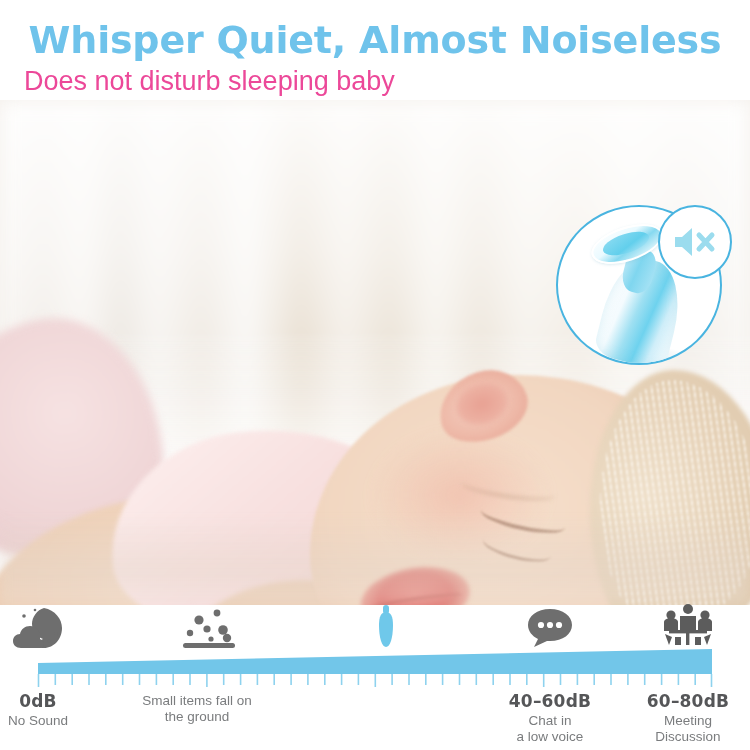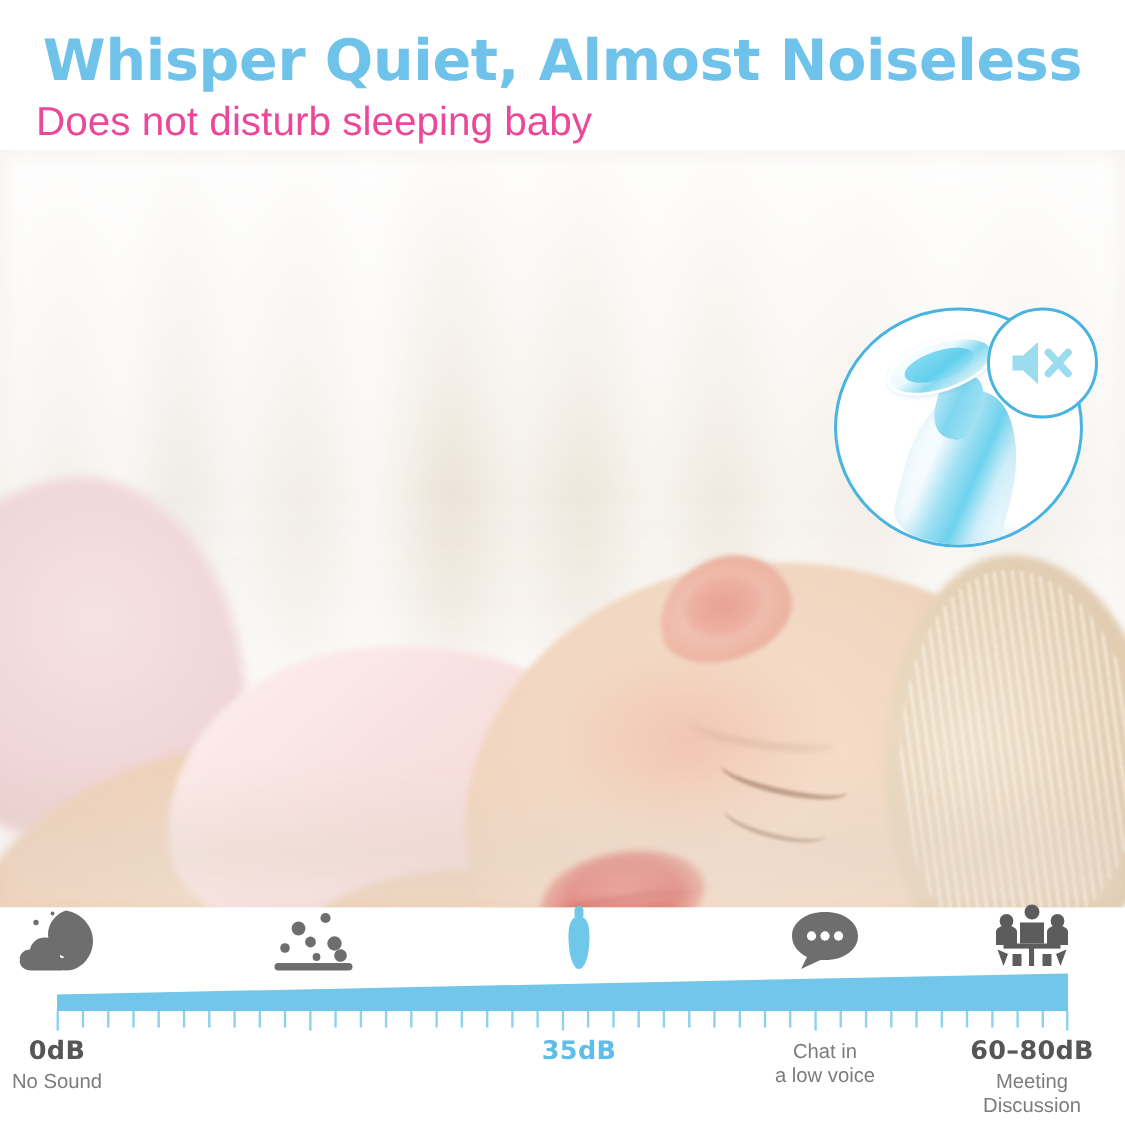--- a/index.html
+++ b/index.html
@@ -446,27 +446,28 @@
     </div>
 
     <div class="labels">
 
       <div class="label" style="left:38px;">
         <div class="val">0dB</div>
         <div class="desc">No Sound</div>
       </div>
 
       <div class="label" style="left:197px;">
+        <div class="desc">Small items fall on<br>the ground</div>
       </div>
 
       <div class="label hl" style="left:386px;">
-        <div class="val">35dB</div>
       </div>
 
       <div class="label" style="left:550px;">
+        <div class="val">40–60dB</div>
         <div class="desc">Chat in<br>a low voice</div>
       </div>
 
       <div class="label" style="left:688px;">
         <div class="val">60–80dB</div>
         <div class="desc">Meeting<br>Discussion</div>
       </div>
 
     </div>
   </div>

